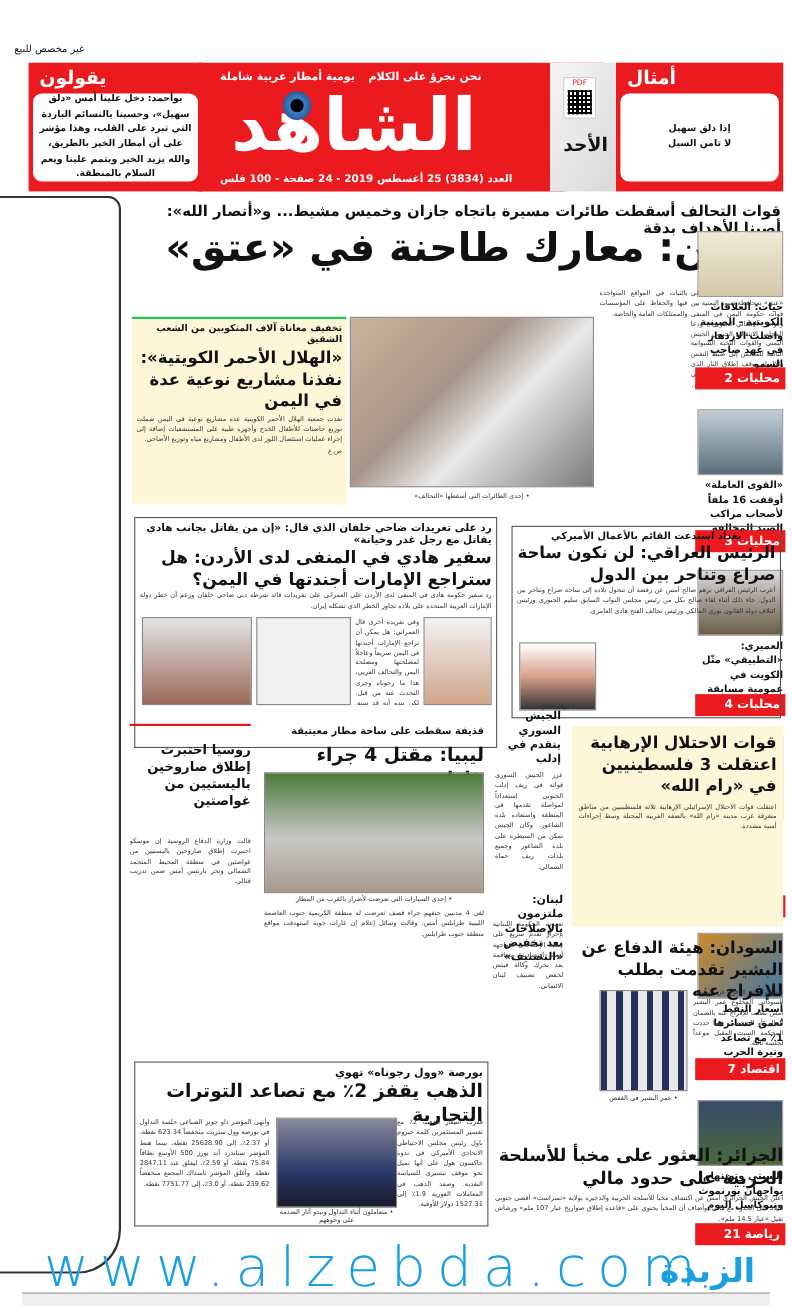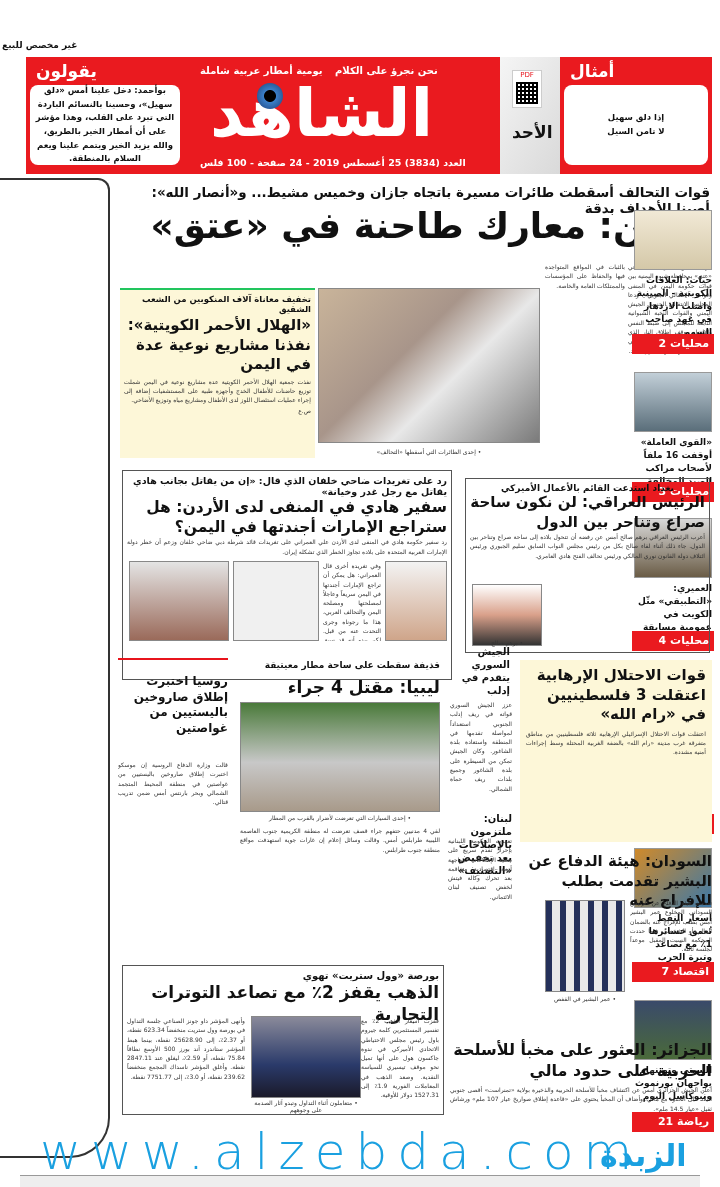--- a/index.html
+++ b/index.html
@@ -1,19 +1,19 @@
 <!DOCTYPE html>
 <html><head>
 <meta charset="utf-8">
 <style>
 *{box-sizing:border-box;margin:0;padding:0}
 html,body{width:720px;height:1187px;background:#fff;overflow:hidden}
 body{position:relative;font-family:"DejaVu Sans","Liberation Sans",sans-serif;direction:rtl;color:#111}
 .abs{position:absolute}
-.notsale{top:40px;left:2px;font-size:9px;font-weight:bold;direction:rtl}
+.notsale{top:40px;left:13px;font-size:9px;font-weight:normal;direction:rtl}
 .sidebox{background:#ea1a1f;padding:4px;}
 .sidebox .ttl{color:#fff;font-weight:bold;font-size:17px;text-align:left;padding:0 6px 4px}
 .sidebox .inner{background:#fff;border-radius:8px;height:80px;display:flex;flex-direction:column;justify-content:center;align-items:center;text-align:center;font-size:8.5px;font-weight:bold;line-height:1.6;padding:4px}
 .masthead{left:180px;top:57px;width:370px;height:117px;background:#ea1a1f;border-radius:0 0 40px 0;overflow:hidden}
 .masthead .tag1{position:absolute;top:8px;left:155px;color:#fff;font-size:10px;font-weight:bold}
 .masthead .tag2{position:absolute;top:8px;left:20px;color:#fff;font-size:10px;font-weight:bold}
 .masthead .logo{position:absolute;top:18px;left:30px;color:#fff;font-size:66px;font-weight:900;letter-spacing:2px;font-family:"DejaVu Sans",sans-serif}
 .masthead .eye{position:absolute;top:26px;left:77px;width:26px;height:26px;border-radius:50%;background:radial-gradient(circle,#000 30%,#3a7fc8 35%,#2a5c9c 70%,#1a3c7c 100%)}
 .masthead .issue{position:absolute;bottom:6px;left:20px;color:#fff;font-size:9.5px;font-weight:bold}
 .curl{left:500px;top:57px;width:60px;height:117px;background:linear-gradient(120deg,#f5f5f5,#d9d9d9)}
@@ -155,21 +155,21 @@
   <div class="h2" style="font-size:15px">قوات الاحتلال الإرهابية اعتقلت 3 فلسطينيين في «رام الله»</div>
   <div class="body" style="margin-top:4px">اعتقلت قوات الاحتلال الإسرائيلي الإرهابية ثلاثة فلسطينيين من مناطق متفرقة غرب مدينة «رام الله» بالضفة الغربية المحتلة وسط إجراءات أمنية مشددة.</div>
 </div>
 
 <div class="abs h2" style="left:520px;top:852px;width:192px;font-size:15px">السودان: هيئة الدفاع عن البشير تقدمت بطلب للإفراج عنه</div>
 <div class="photo" style="left:545px;top:900px;width:80px;height:92px;background:repeating-linear-gradient(90deg,#24305a 0 6px,#e9e9e9 6px 14px)"></div>
 <div class="abs cap" style="left:545px;top:995px;width:80px">• عمر البشير في القفص</div>
 <div class="abs body" style="left:630px;top:898px;width:82px;height:105px;overflow:hidden">تقدمت هيئة الدفاع عن الرئيس السوداني المخلوع عمر البشير أمس بطلب للإفراج عنه بالضمان المالي أو الشخصي، فيما حددت المحكمة السبت المقبل موعداً لجلسة ثالثة.</div>
 
 <div class="box" style="left:122px;top:965px;width:322px;height:150px;padding:4px">
-  <div style="font-size:10px;font-weight:bold;text-align:right">بورصة «وول ستريت» تهوي</div>
+  <div style="font-size:10px;font-weight:bold;text-align:right">بورصة «وول رجوناه» تهوي</div>
   <div class="h2" style="font-size:17px">الذهب يقفز 2٪ مع تصاعد التوترات التجارية</div>
   <div class="body" style="position:absolute;right:4px;top:50px;width:78px;height:95px;overflow:hidden">قفزت أسعار الذهب 2٪ مع تفسير المستثمرين كلمة جيروم باول رئيس مجلس الاحتياطي الاتحادي الأميركي في ندوة جاكسون هول على أنها تميل نحو موقف تيسيري للسياسة النقدية. وصعد الذهب في المعاملات الفورية 1.9٪ إلى 1527.31 دولار للأوقية.</div>
   <div class="photo" style="left:128px;top:50px;width:110px;height:82px;background:linear-gradient(#8a8a9a,#2a3a6a 60%,#1a1a2a)"></div>
   <div class="abs cap" style="left:128px;top:133px;width:110px">• متعاملون أثناء التداول وتبدو آثار الصدمة على وجوههم</div>
   <div class="body" style="position:absolute;left:4px;top:50px;width:118px;height:95px;overflow:hidden">وأنهى المؤشر داو جونز الصناعي جلسة التداول في بورصة وول ستريت منخفضاً 623.34 نقطة، أو 2.37٪، إلى 25628.90 نقطة، بينما هبط المؤشر ستاندرد آند بورز 500 الأوسع نطاقاً 75.84 نقطة، أو 2.59٪، ليغلق عند 2847.11 نقطة. وأغلق المؤشر ناسداك المجمع منخفضاً 239.62 نقطة، أو 3.0٪، إلى 7751.77 نقطة.</div>
 </div>
 
 <div class="abs h2" style="left:450px;top:1040px;width:262px;font-size:16px">الجزائر: العثور على مخبأ للأسلحة الحربية على حدود مالي</div>
 <div class="abs body" style="left:450px;top:1085px;width:262px;height:70px;overflow:hidden">أعلن الجيش الجزائري أمس عن اكتشاف مخبأ للأسلحة الحربية والذخيرة بولاية «تمنراست» أقصى جنوبي البلاد على الحدود مع مالي. وأضاف أن المخبأ يحتوي على «قاعدة إطلاق صواريخ عيار 107 ملم» ورشاش ثقيل «عيار 14.5 ملم».</div>
 

